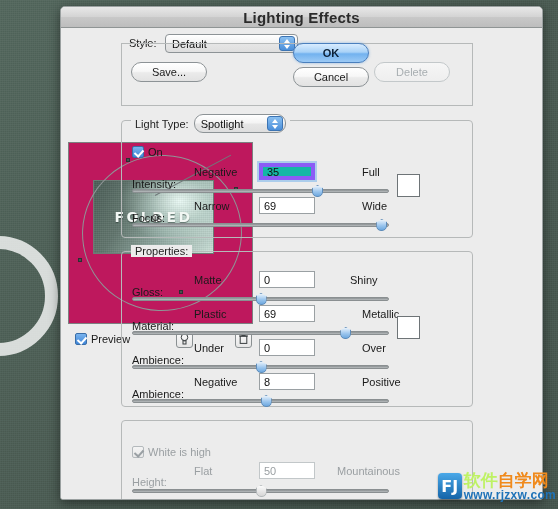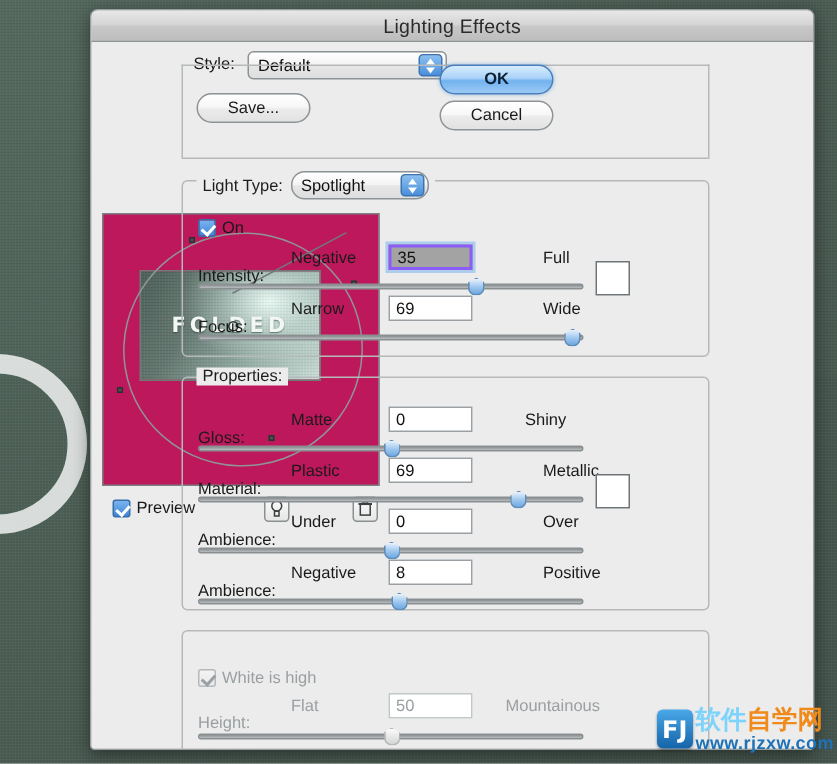--- a/index.html
+++ b/index.html
@@ -49,21 +49,21 @@
     overflow: hidden;
   }
   #titlebar {
     height: 21px;
     background: linear-gradient(180deg,#e8e8e8 0%,#d4d4d4 48%,#c8c8c8 52%,#bdbdbd 100%);
     border-bottom: 1px solid #8f9494;
     display: flex; align-items: center; justify-content: center;
     position: relative;
   }
   #titlebar .title {
-    font-size: 13px; color: #2b2b2b; font-weight: normal;
+    font-size: 15px; color: #2b2b2b; font-weight: bold;
     letter-spacing: .2px;
   }
   #body-area {
     position: absolute; left: 0; top: 22px; right: 0; bottom: 0;
     background: #ececec;
   }
 
   
   #preview-col {
     position: absolute; left: 7px; top: 113px;
@@ -253,22 +253,22 @@
   .rlabel.dim { color: #9a9fa2; }
   .field {
     height: 17px;
     border: 1px solid #9aa0a3;
     background: #fff;
     font-size: 11px; color: #111;
     display: flex; align-items: center;
     padding: 0 4px;
   }
   .field.focused {
-    background: #a3a3a3;
-    border: 2px solid #8b5cf6;
+    background: #14b8a6;
+    border: 4px solid #8b5cf6;
     box-shadow: 0 0 0 2px rgba(120,180,235,.55);
   }
   .field.dim { color: #9a9fa2; border-color: #c2c7c9; }
 
   
   .slider { position: absolute; height: 12px; }
   .track {
     position: absolute; left: 0; right: 0; top: 4px;
     height: 4px; border-radius: 2px;
     background: linear-gradient(180deg,#8a8f91,#b9bdbf);
@@ -306,21 +306,21 @@
     width: 26px; height: 26px;
     border-radius: 4px;
     background: linear-gradient(180deg,#4aa8e8,#1464a8);
     color: #fff; font-weight: bold; font-size: 16px;
     display: flex; align-items: center; justify-content: center;
     font-family: "DejaVu Sans", sans-serif;
     box-shadow: 0 1px 2px rgba(0,0,0,.4);
   }
   #wm-text { display: flex; flex-direction: column; line-height: 1; }
   #wm-main { font-size: 17px; font-weight: bold; font-family: "DejaVu Sans", sans-serif; }
-  #wm-main .b { color: #7dd3fc; }
+  #wm-main .b { color: #bef264; }
   #wm-main .o { color: #f08a1c; }
   #wm-url { font-size: 12px; color: #1e72b8; font-weight: bold; letter-spacing: .3px; }
 </style>
 </head>
 <body>
 
 <div id="backdrop">
   <div id="backdrop-ring"></div>
   <div id="backdrop-ring2"></div>
 </div>
@@ -343,20 +343,21 @@
       </span>
     </div>
 
     <div style="position:absolute;left:60px;top:14px;width:178px;height:1px;background:#b6b9b9;"></div>
     <div style="position:absolute;left:237px;top:14px;width:175px;height:1px;background:#b6b9b9;"></div>
     <div style="position:absolute;left:60px;top:14px;width:1px;height:62px;background:#b6b9b9;"></div>
     <div style="position:absolute;left:411px;top:14px;width:1px;height:62px;background:#b6b9b9;"></div>
     <div style="position:absolute;left:60px;top:76px;width:352px;height:1px;background:#b6b9b9;"></div>
 
     <div class="cap-btn" style="position:absolute;left:70px;top:33px;width:76px;">Save...</div>
+    <div class="cap-btn disabled" style="position:absolute;left:313px;top:33px;width:76px;">Delete</div>
 
     <div class="cap-btn default" style="position:absolute;left:232px;top:14px;width:76px;">OK</div>
     <div class="cap-btn" style="position:absolute;left:232px;top:38px;width:76px;">Cancel</div>
 
     <div id="preview-col">
       <div id="preview-box">
 
         <div id="canvas-img">
           <div id="canvas-noise"></div>
           <div id="canvas-text">FOLDED</div>

